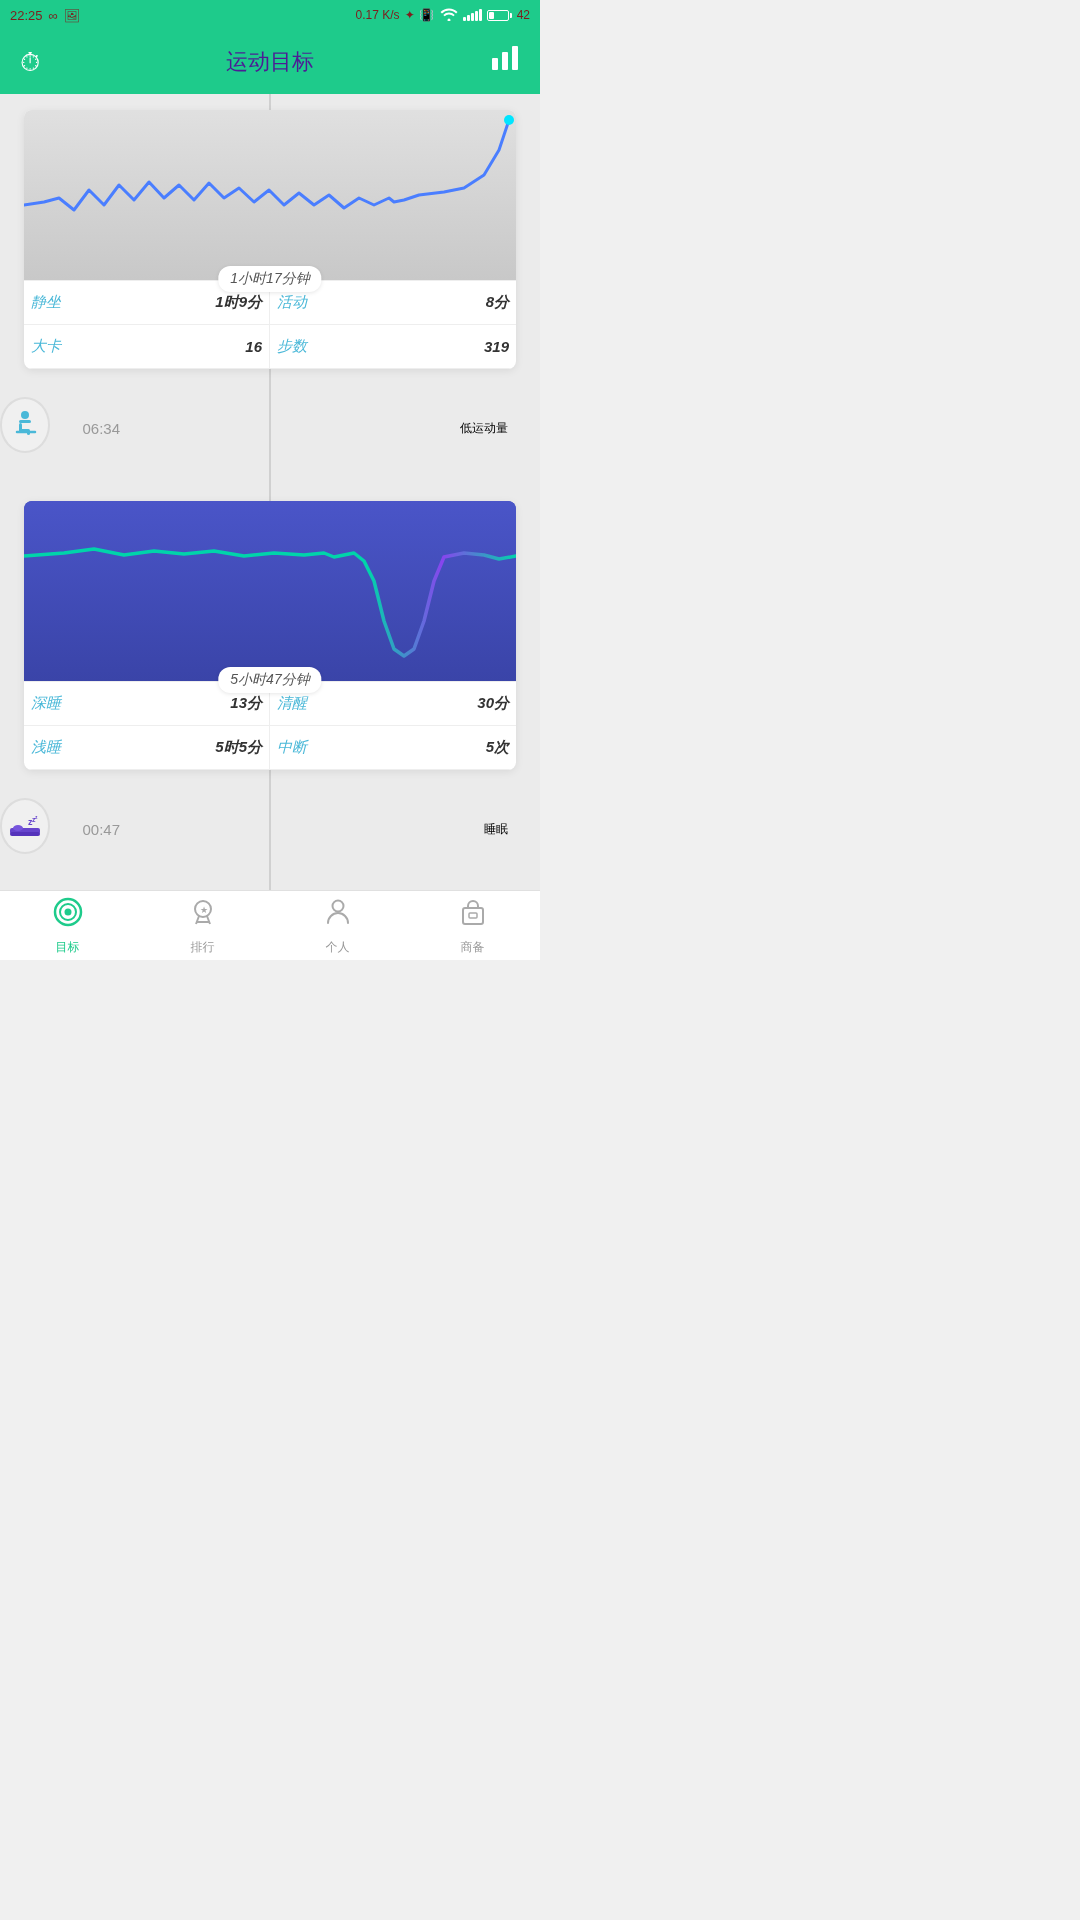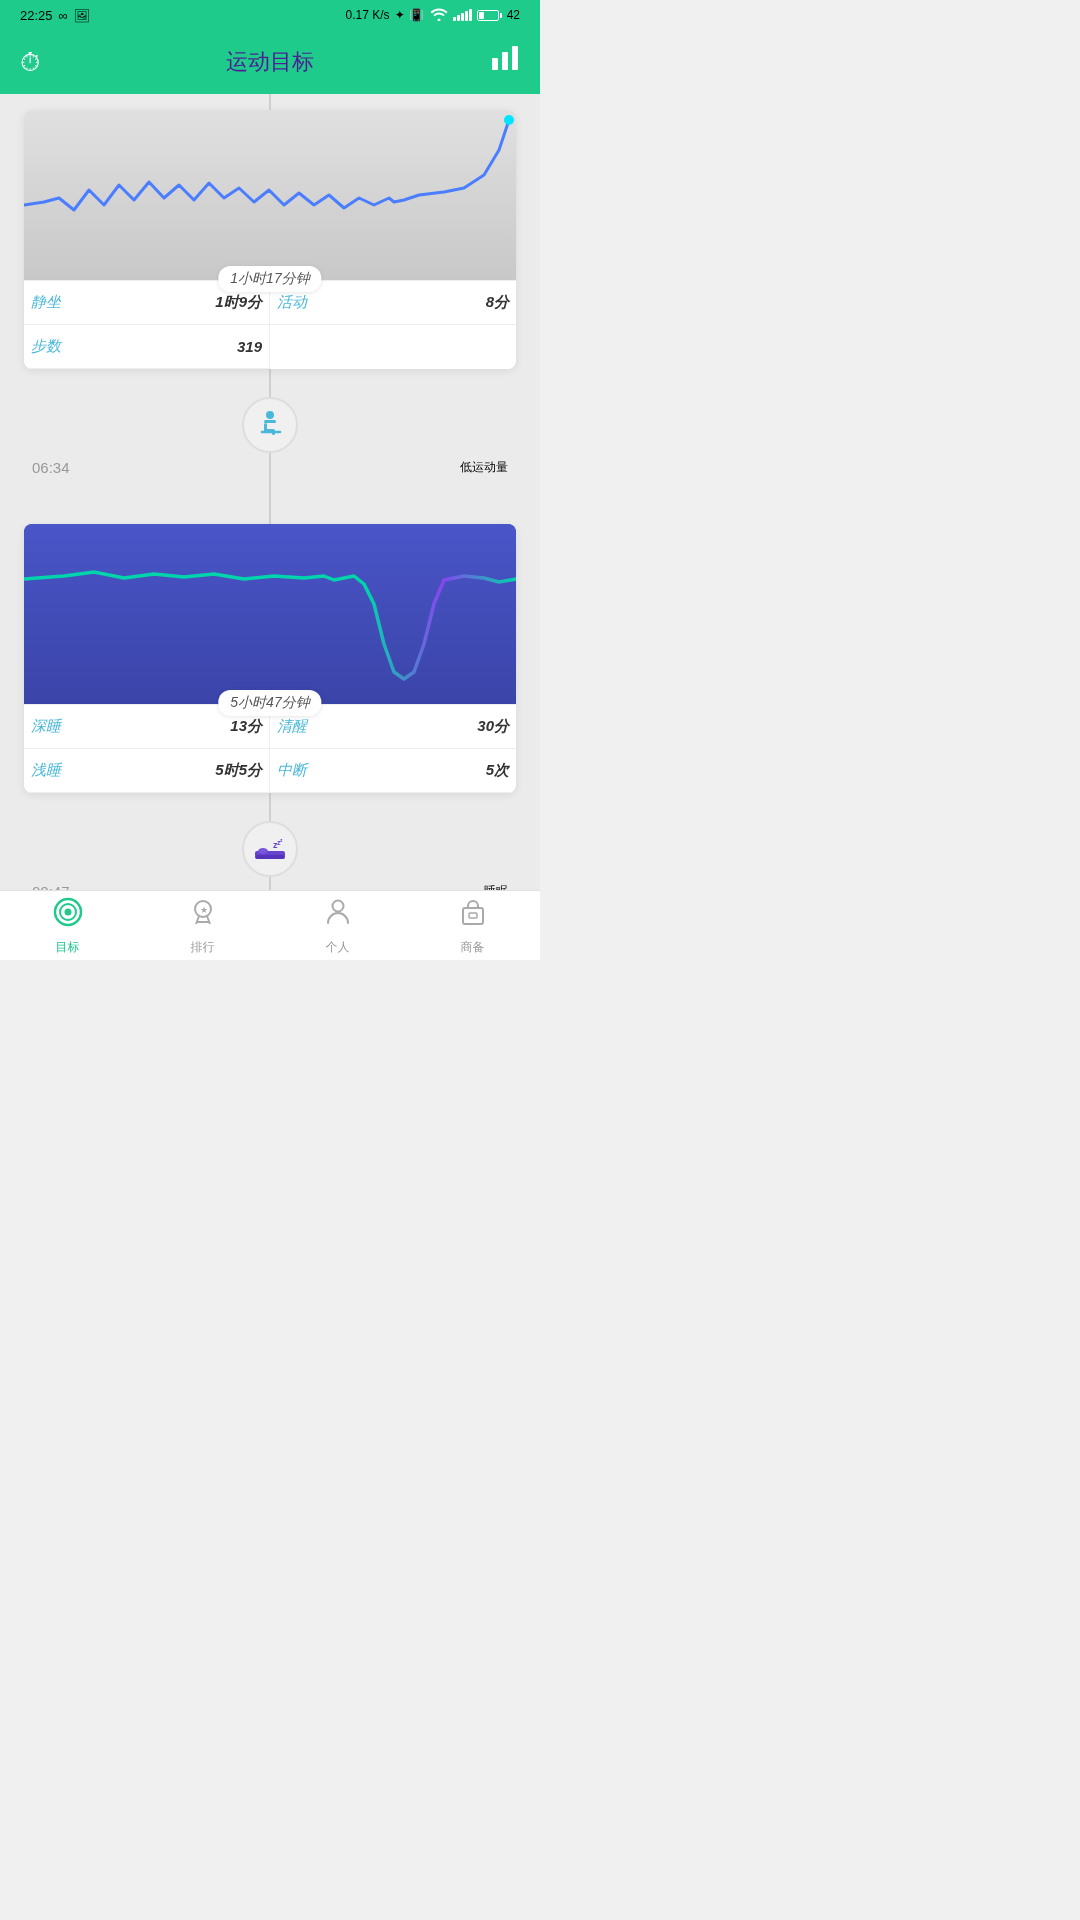--- a/index.html
+++ b/index.html
@@ -12,22 +12,22 @@
       overflow: hidden;
       position: relative;
     }
     
     .status-bar {
       height: 30px;
       background: #1ecb8b;
       display: flex;
       align-items: center;
       justify-content: space-between;
-      padding: 0 20px;
-      color: #000000;
+      padding: 0 10px;
+      color: #7f1d1d;
       font-size: 13px;
       font-weight: 500;
     }
     .status-left { display: flex; align-items: center; gap: 6px; }
     .status-right { display: flex; align-items: center; gap: 5px; font-size: 12px; }
     
     .header {
       height: 64px;
       background: #1ecb8b;
       display: flex;
@@ -132,21 +132,21 @@
       white-space: nowrap;
       z-index: 10;
       box-shadow: 0 1px 4px rgba(0,0,0,0.1);
     }
     .stats-wrapper {
       position: relative;
     }
     
     .timeline-node {
       display: flex;
-      flex-direction: column;
+      flex-direction: row;
       align-items: center;
       padding: 12px 0;
       position: relative;
       z-index: 1;
     }
     .timeline-circle {
       width: 56px;
       height: 56px;
       border-radius: 50%;
       background: #f0f0f0;
@@ -336,20 +336,24 @@
     <div class="stats-wrapper">
       <div class="total-time-overlay" style="top: -14px;">1小时17分钟</div>
       <div class="stats-grid">
         <div class="stat-cell">
           <span class="stat-label">静坐</span>
           <span class="stat-value">1时9分</span>
         </div>
         <div class="stat-cell">
           <span class="stat-label">活动</span>
           <span class="stat-value">8分</span>
+        </div>
+        <div class="stat-cell">
+          <span class="stat-label">大卡</span>
+          <span class="stat-value">16</span>
         </div>
         <div class="stat-cell">
           <span class="stat-label">步数</span>
           <span class="stat-value">319</span>
         </div>
       </div>
     </div>
   </div>
 
   <div class="timeline-node">

